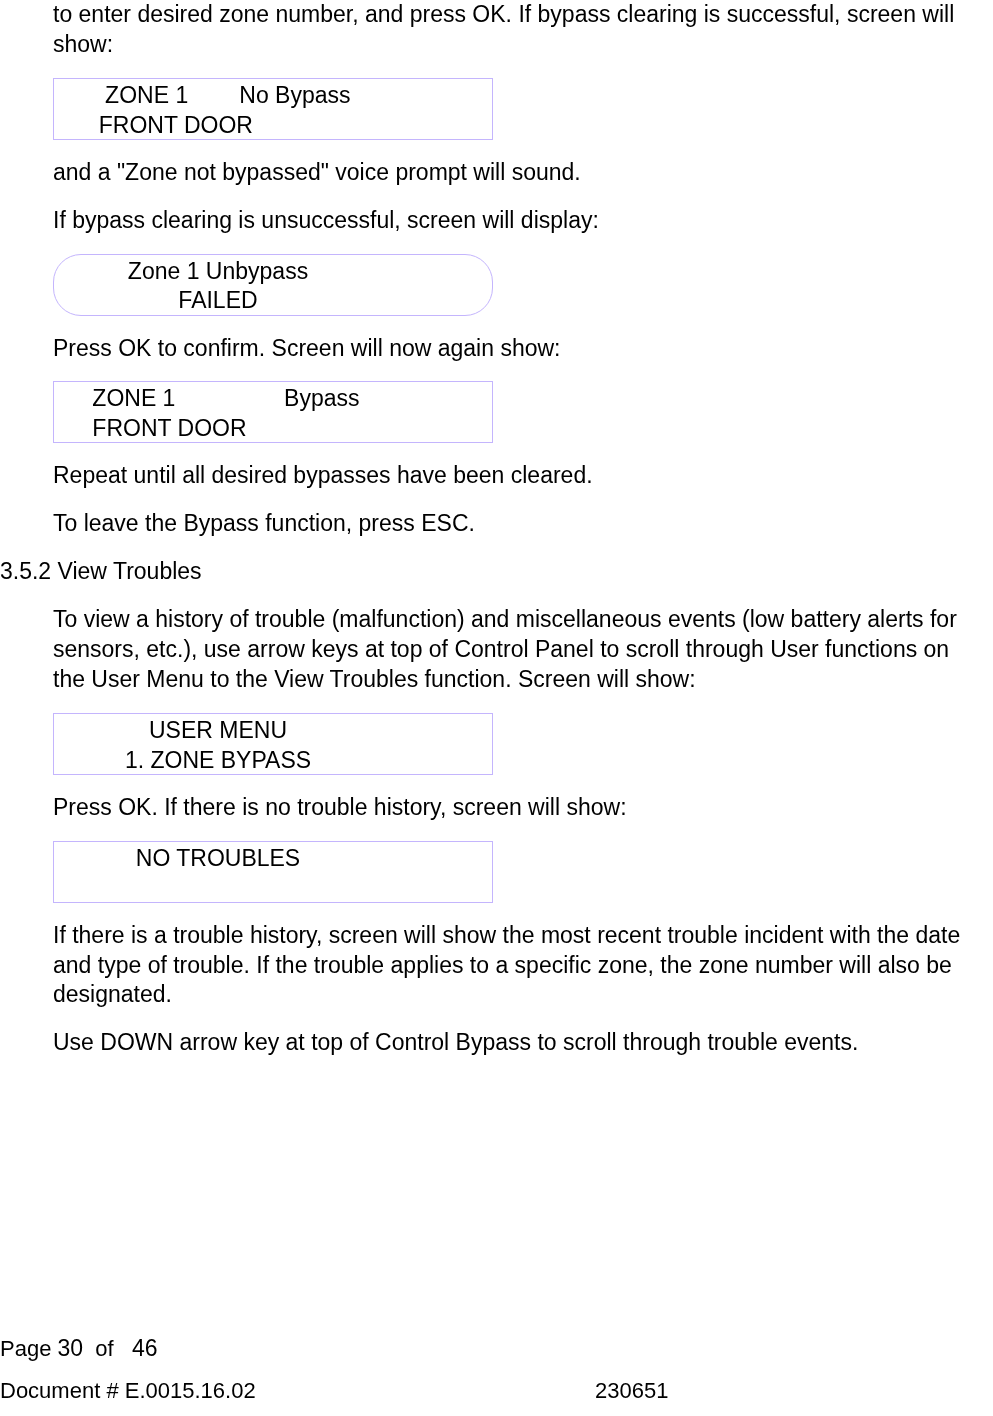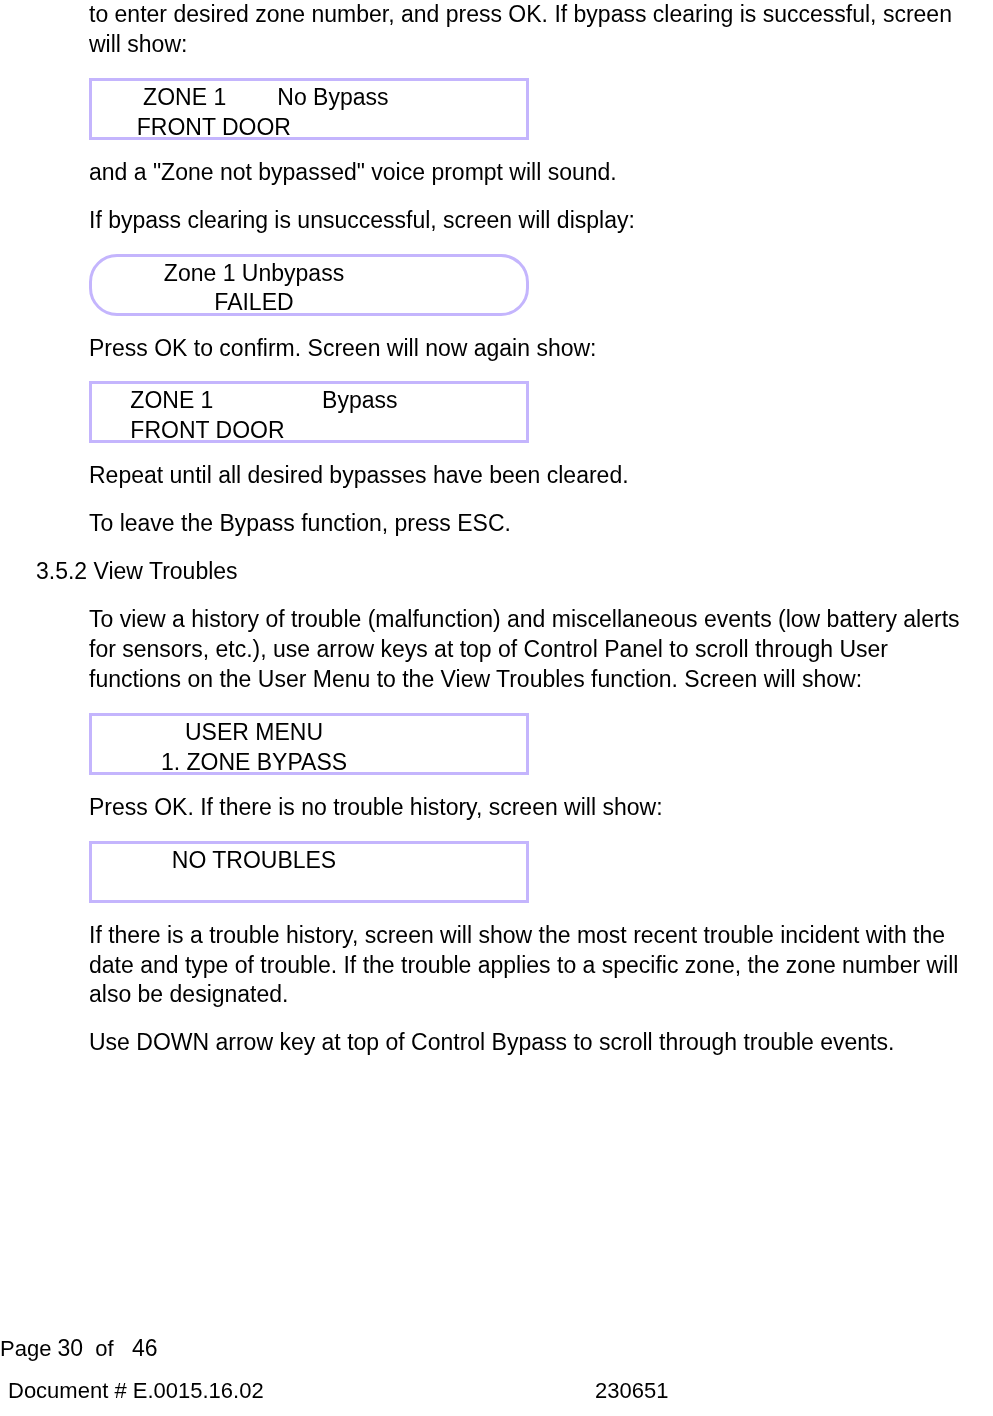--- a/index.html
+++ b/index.html
@@ -10,27 +10,26 @@
       background: #fff;
       width: 993px;
       height: 1416px;
       position: relative;
       padding: 0;
       line-height: 1.3;
     }
     .content {
       padding-left: 53px;
       padding-right: 16px;
-      margin-left: 36px;
     }
     .para {
       margin-bottom: 18px;
     }
     .display-box {
-      border: 3px solid #c4b5fd;
+      border: 1px solid #c4b5fd;
       width: 440px;
       margin-bottom: 18px;
       padding: 2px 0;
       height: 62px;
     }
     .display-line {
       white-space: pre;
       font-family: Arial, Helvetica, sans-serif;
       font-size: 23px;
       padding-left: 0;
@@ -49,21 +48,21 @@
       left: 0;
       width: 100%;
     }
     .footer-line1 {
       font-size: 22px;
       padding-left: 0px;
       margin-bottom: 14px;
     }
     .footer-line2 {
       font-size: 22px;
-      padding-left: 8px;
+      padding-left: 0px;
     }
     .footer-right {
       position: absolute;
       left: 595px;
     }
     .page-num {
       font-size: 23px;
       margin-top: 7px;
     }
   </style>

